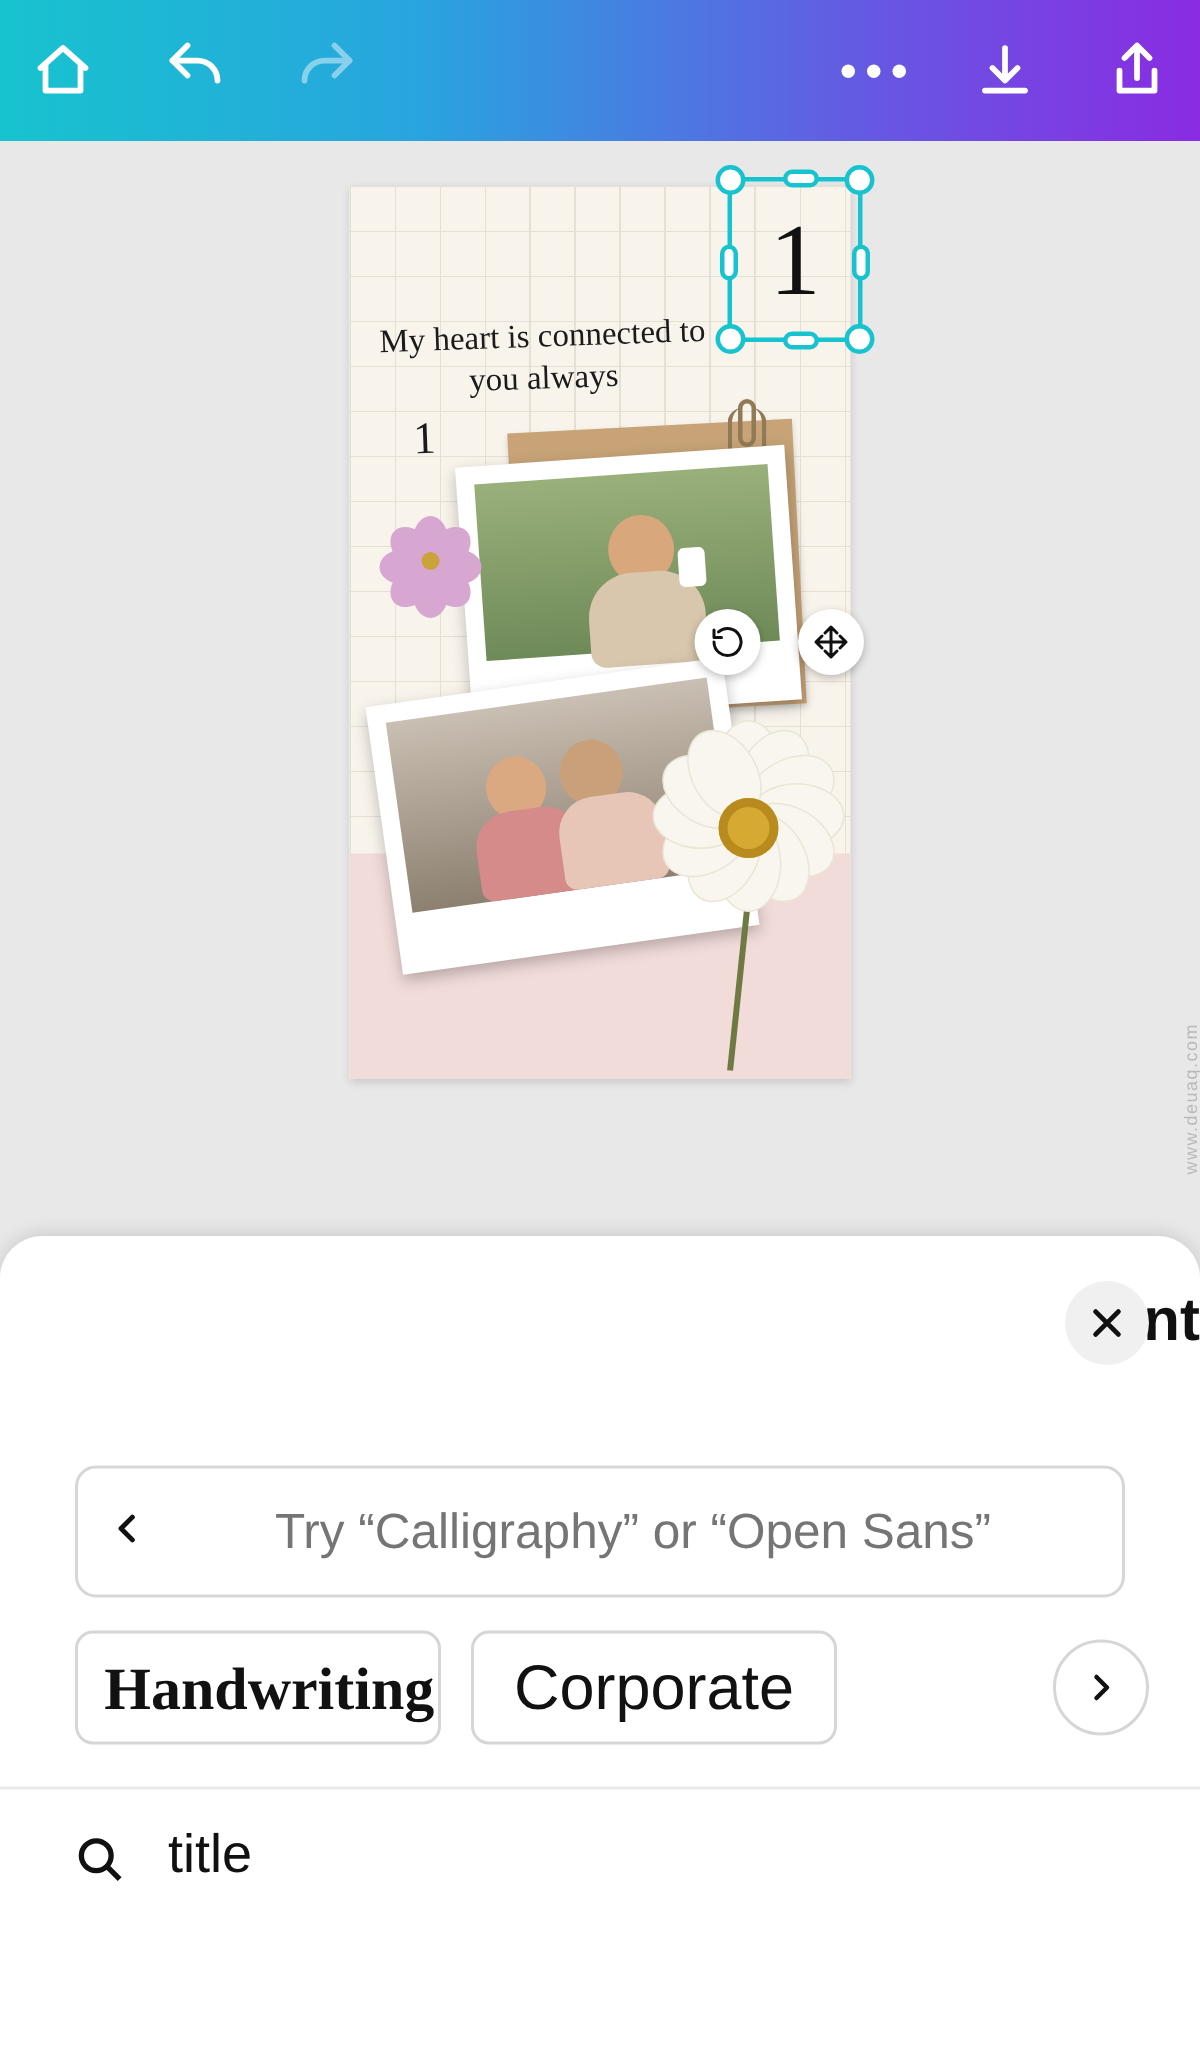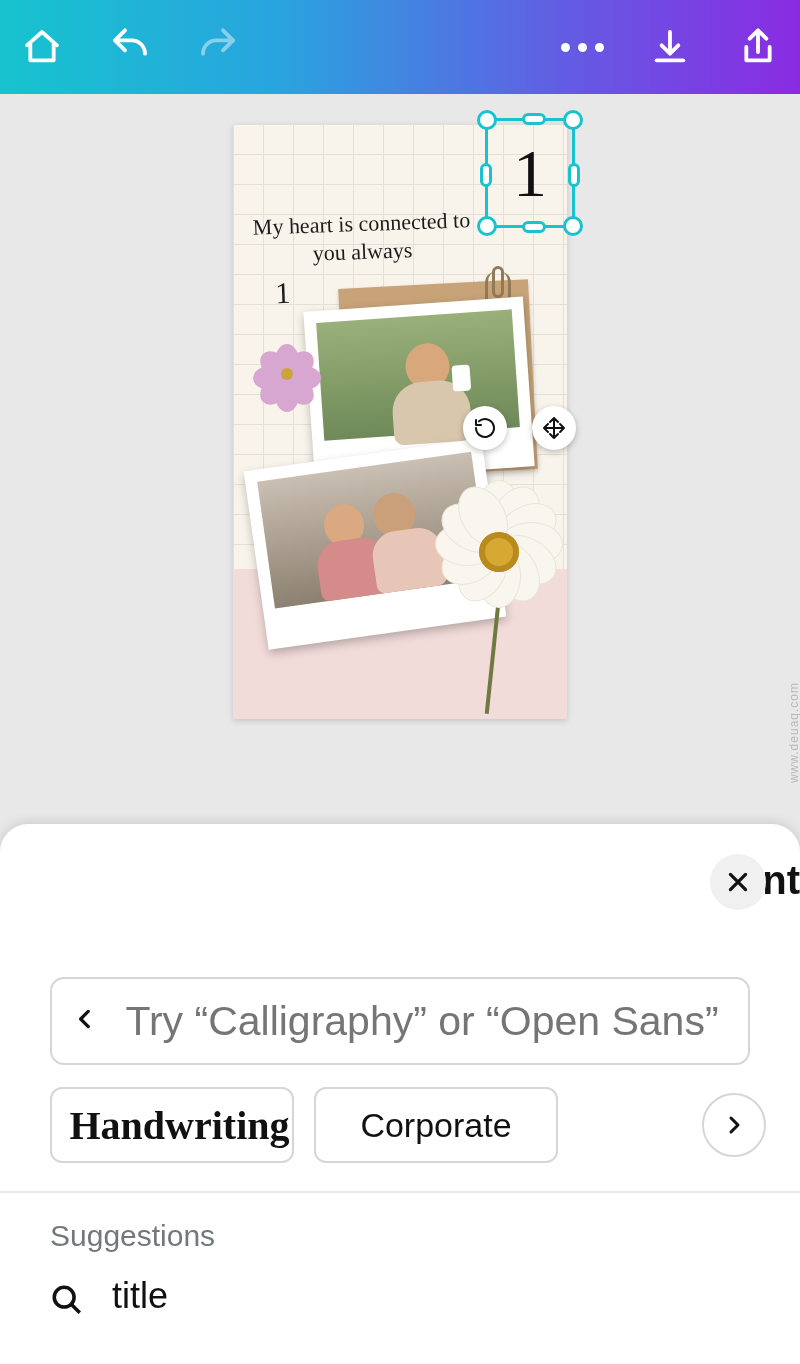--- a/index.html
+++ b/index.html
@@ -76,24 +76,24 @@
   .arrow { position:absolute; top:730px; left:430px; width:180px; height:180px; pointer-events:none; }
 
   
   .sheet { position:absolute; left:0; right:0; bottom:0; top:824px; background:#fff; border-radius:28px 28px 0 0; box-shadow: 0 -2px 12px rgba(0,0,0,.12); padding: 34px 0 0; }
   .sheet-title { text-align:right; font-size:40px; font-weight:600; color:#111; }
   .close-btn { position:absolute; top:30px; right:34px; width:56px; height:56px; border-radius:50%; background:#f0f0f0; display:flex;align-items:center;justify-content:center;}
   .close-btn svg{width:26px;height:26px;stroke:#111;stroke-width:3;stroke-linecap:round;}
 
   .search-row { margin:74px 50px 0; border:2px solid #d6d6d6; border-radius:14px; height:88px; display:flex; align-items:center; padding:0 20px; gap:18px;}
   .back-ch svg{width:26px;height:26px;stroke:#111;stroke-width:3;fill:none;stroke-linecap:round;stroke-linejoin:round;}
-  .search-row input{ flex:1; border:none; font-size:41px; color:#8a8f94; outline:none; background:transparent; text-align:center; }
+  .search-row input{ flex:1; border:none; font-size:33px; color:#8a8f94; outline:none; background:transparent; text-align:center; }
 
   .cat-row { margin:22px 50px 0; display:flex; gap:20px; position:relative;}
-  .cat { flex:0 0 auto; height:76px; border:2px solid #d6d6d6; border-radius:12px; display:flex;align-items:center;justify-content:center; padding:0 30px; font-size:34px; color:#111; background:#fff;}
+  .cat { flex:0 0 auto; height:76px; border:2px solid #d6d6d6; border-radius:12px; display:flex;align-items:center;justify-content:center; padding:0 30px; font-size:42px; color:#111; background:#fff;}
   .cat.hand { font-family:"Brush Script MT","Segoe Script",cursive; font-size:40px; font-weight:600; width:244px;padding-left:45px;}
   .cat.corp { width:244px; }
   .cat.disp { width:170px; font-family: Impact, sans-serif; letter-spacing:3px; font-weight:700; -webkit-text-stroke:1px #000; color:#fff; text-shadow:1px 0 #000,-1px 0 #000,0 1px #000,0 -1px #000;}
   .scroll-next{ position:absolute; right:-16px; top:6px; width:64px;height:64px;background:#fff;border:2px solid #d6d6d6;border-radius:50%;display:flex;align-items:center;justify-content:center;}
   .scroll-next svg{width:24px;height:24px;stroke:#111;stroke-width:3;fill:none;stroke-linecap:round;stroke-linejoin:round;}
 
   .divider { margin-top:28px; height:2px; background:#e9e9e9; }
   .sugg { margin:26px 50px 0; font-size:30px; color:#73787d; font-weight:500;}
   .sugg-row { margin:22px 50px 0; display:flex; align-items:flex-end; gap:28px;}
   .sugg-row svg{width:34px;height:34px;stroke:#111;stroke-width:2.5;fill:none;}
@@ -264,21 +264,20 @@
       <div class="cat hand">Handwriting</div>
       <div class="cat corp">Corporate</div>
       <div class="scroll-next">
         <svg viewBox="0 0 24 24">
             <path d="M9 5l7 7-7 7"></path>
           </svg>
       </div>
     </div>
 
     <div class="divider"></div>
-    <div class="sugg">Suggestions</div>
     <div class="sugg-row">
       <svg viewBox="0 0 24 24">
           <circle cx="10" cy="10" r="7"></circle>
           <path d="M21 21l-6-6"></path>
         </svg>
       <span>title</span>
     </div>
   </div>
 
   <div class="watermark">www.deuaq.com</div>

